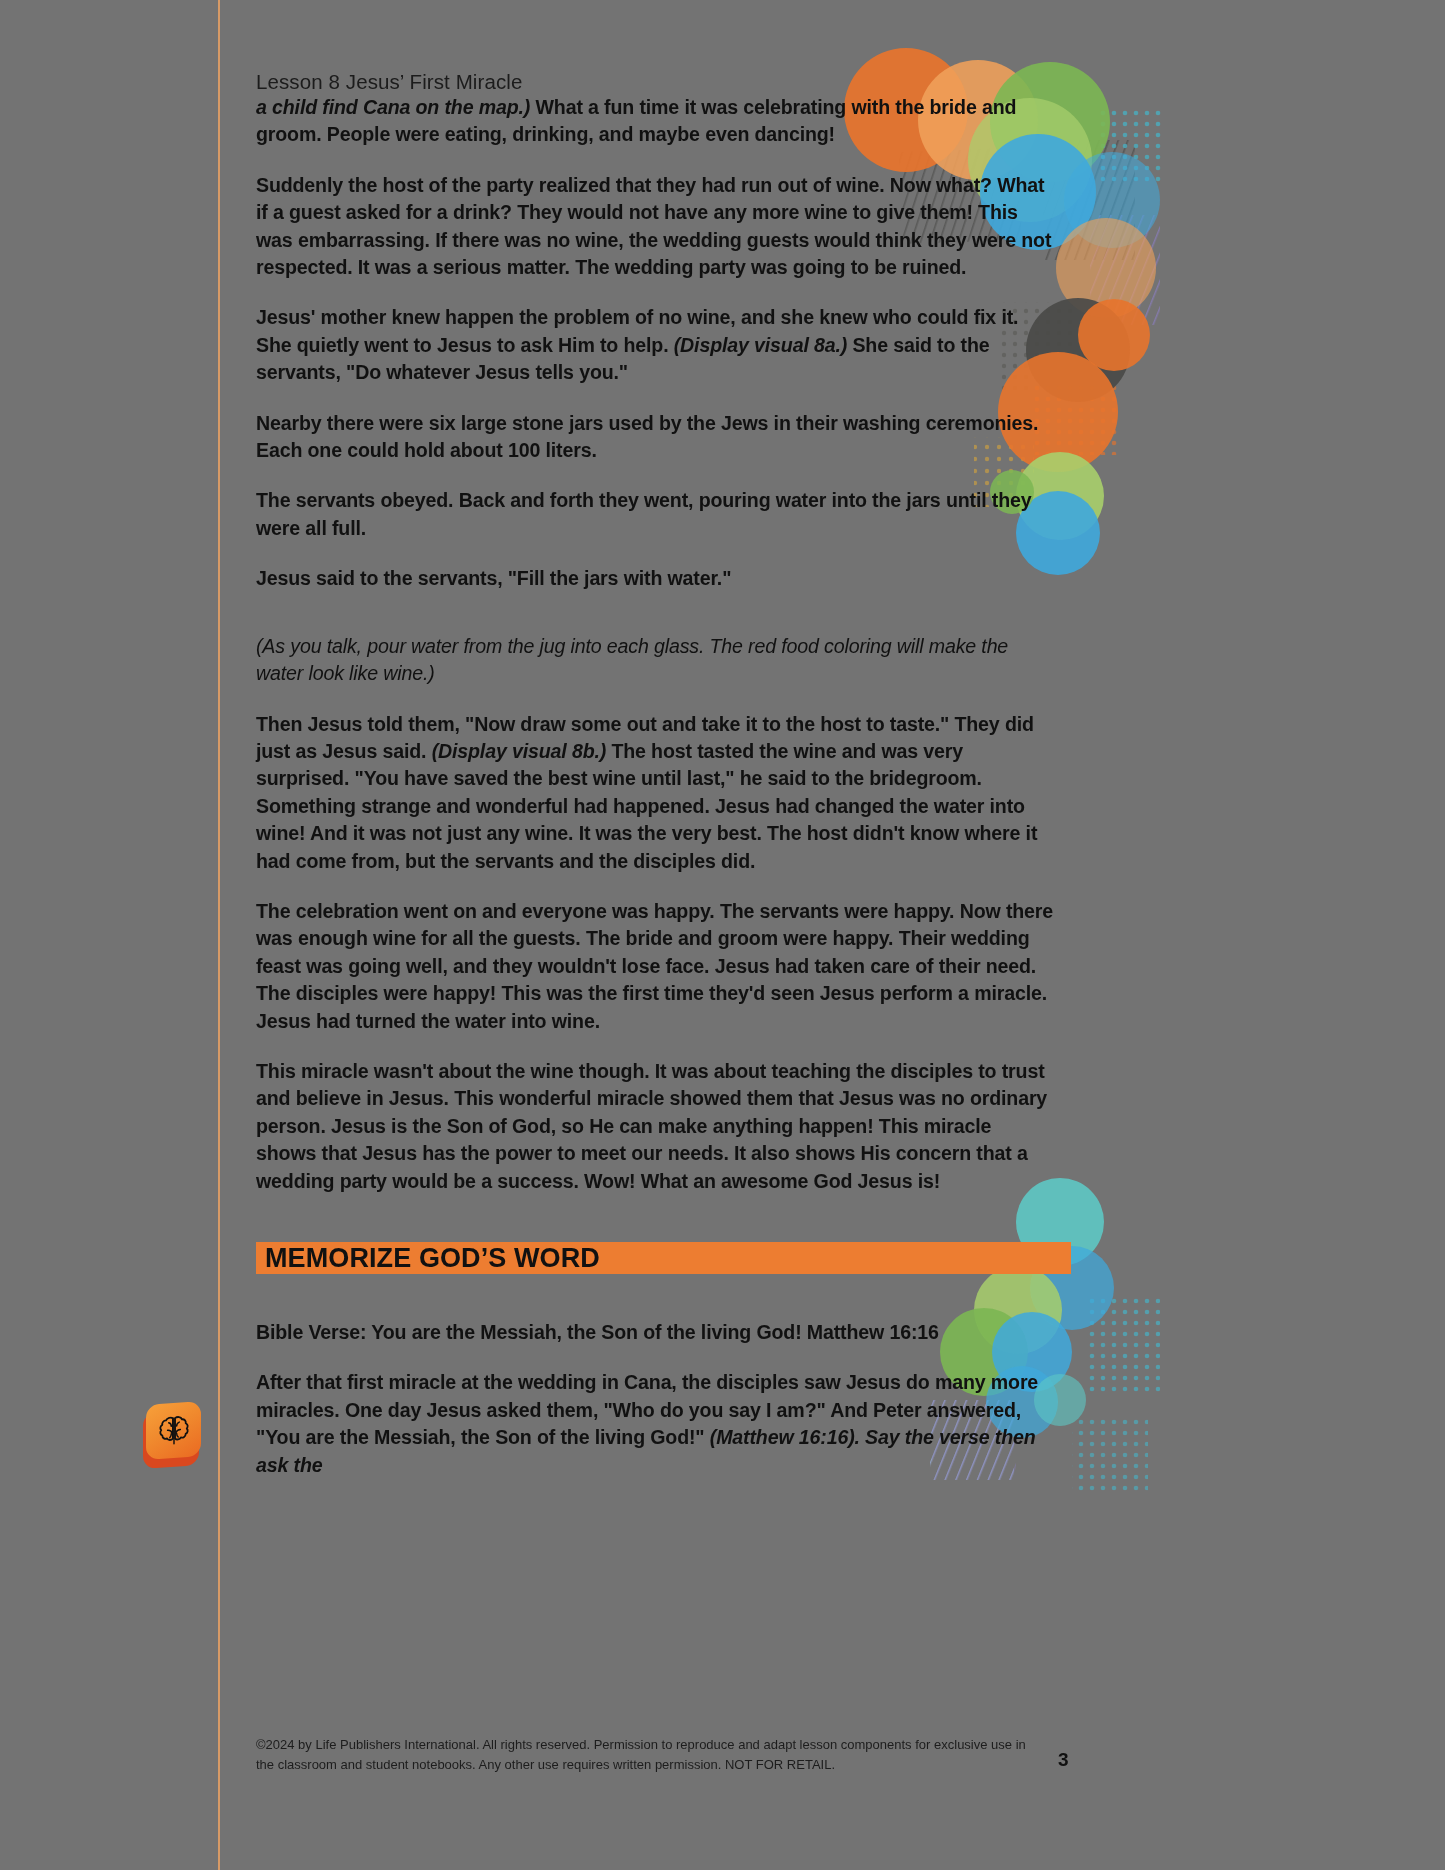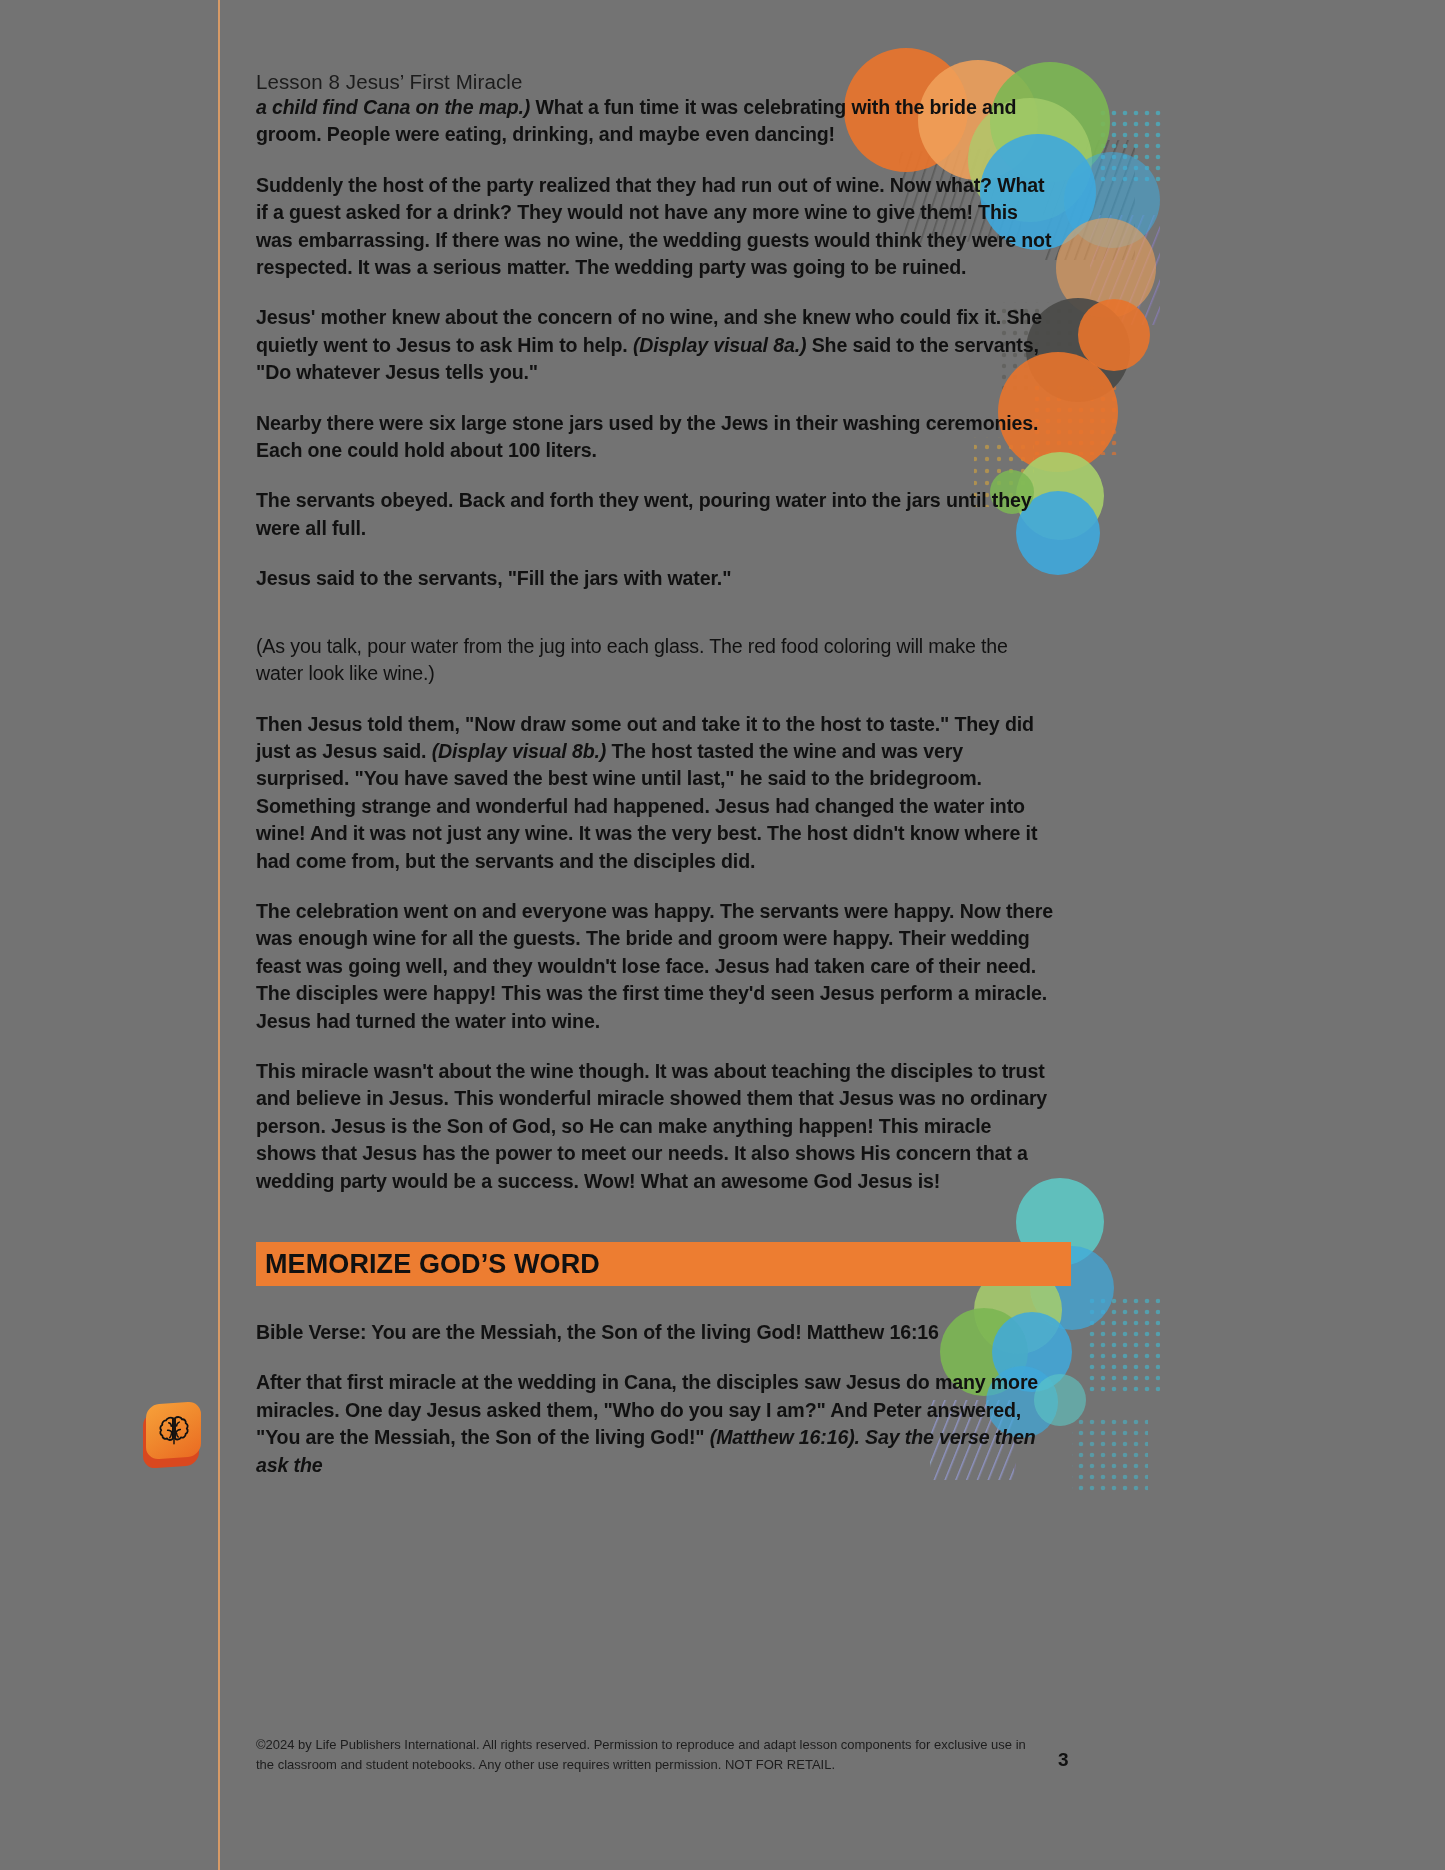--- a/index.html
+++ b/index.html
@@ -67,37 +67,38 @@
     line-height: 27.4px;
     color: #111111;
     letter-spacing: -0.15px;
   }
   p.para .it {
     font-style: italic;
     font-weight: bold;
   }
   p.para.italic-only {
     font-weight: normal;
+    font-style: italic;
   }
   p.para.gap-above {
     margin-top: 40px;
   }
 
   
   .section-wrap {
     position: relative;
     margin-top: 47px;
     height: 44px;
   }
   .banner {
     position: absolute;
     left: 0;
     top: 0;
     width: 815px;
-    height: 44px;
+    height: 32px;
     background: #ed7d31;
     display: flex;
     align-items: center;
     z-index: 5;
   }
   .banner-title {
     font-family: "Liberation Sans", sans-serif;
     font-weight: bold;
     font-size: 27px;
     color: #111111;
@@ -266,21 +267,21 @@
     </div>
   </div>
 
   <div class="content">
 
     <div class="running-head">Lesson 8 Jesus’ First Miracle</div>
 
     <div class="body-block" id="story-body">
         <p class="para"><span class="it">a child find Cana on the map.)</span><span> What a fun time it was celebrating with the bride and groom. People were eating, drinking, and maybe even dancing!</span></p>
         <p class="para"><span>Suddenly the host of the party realized that they had run out of wine. Now what? What if a guest asked for a drink? They would not have any more wine to give them! This was embarrassing. If there was no wine, the wedding guests would think they were not respected. It was a serious matter. The wedding party was going to be ruined.</span></p>
-        <p class="para"><span>Jesus' mother knew about the concern of no wine, and she knew who could fix it. She quietly went to Jesus to ask Him to help. </span><span class="it">(Display visual 8a.)</span><span> She said to the servants, "Do whatever Jesus tells you."</span></p>
+        <p class="para"><span>Jesus' mother knew happen the problem of no wine, and she knew who could fix it. She quietly went to Jesus to ask Him to help. </span><span class="it">(Display visual 8a.)</span><span> She said to the servants, "Do whatever Jesus tells you."</span></p>
         <p class="para"><span>Nearby there were six large stone jars used by the Jews in their washing ceremonies. Each one could hold about 100 liters.</span></p>
         <p class="para"><span>The servants obeyed. Back and forth they went, pouring water into the jars until they were all full.</span></p>
         <p class="para"><span>Jesus said to the servants, "Fill the jars with water."</span></p>
         <p class="para italic-only gap-above"><span>(As you talk, pour water from the jug into each glass. The red food coloring will make the water look like wine.)</span></p>
         <p class="para"><span>Then Jesus told them, "Now draw some out and take it to the host to taste." They did just as Jesus said. </span><span class="it">(Display visual 8b.)</span><span> The host tasted the wine and was very surprised. "You have saved the best wine until last," he said to the bridegroom. Something strange and wonderful had happened. Jesus had changed the water into wine! And it was not just any wine. It was the very best. The host didn't know where it had come from, but the servants and the disciples did.</span></p>
         <p class="para"><span>The celebration went on and everyone was happy. The servants were happy. Now there was enough wine for all the guests. The bride and groom were happy. Their wedding feast was going well, and they wouldn't lose face. Jesus had taken care of their need. The disciples were happy! This was the first time they'd seen Jesus perform a miracle. Jesus had turned the water into wine.</span></p>
         <p class="para"><span>This miracle wasn't about the wine though. It was about teaching the disciples to trust and believe in Jesus. This wonderful miracle showed them that Jesus was no ordinary person. Jesus is the Son of God, so He can make anything happen! This miracle shows that Jesus has the power to meet our needs. It also shows His concern that a wedding party would be a success. Wow! What an awesome God Jesus is!</span></p>
       </div>
 
     <div class="section-wrap">

